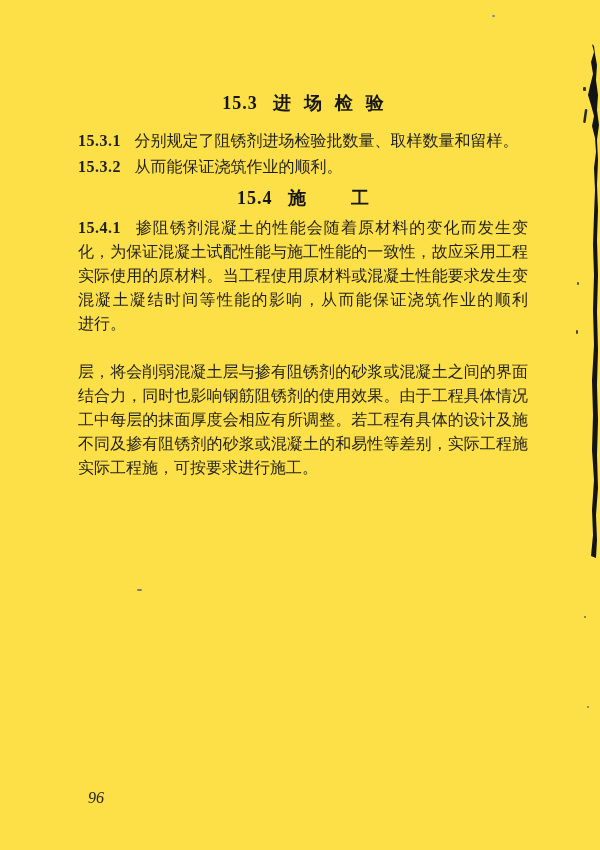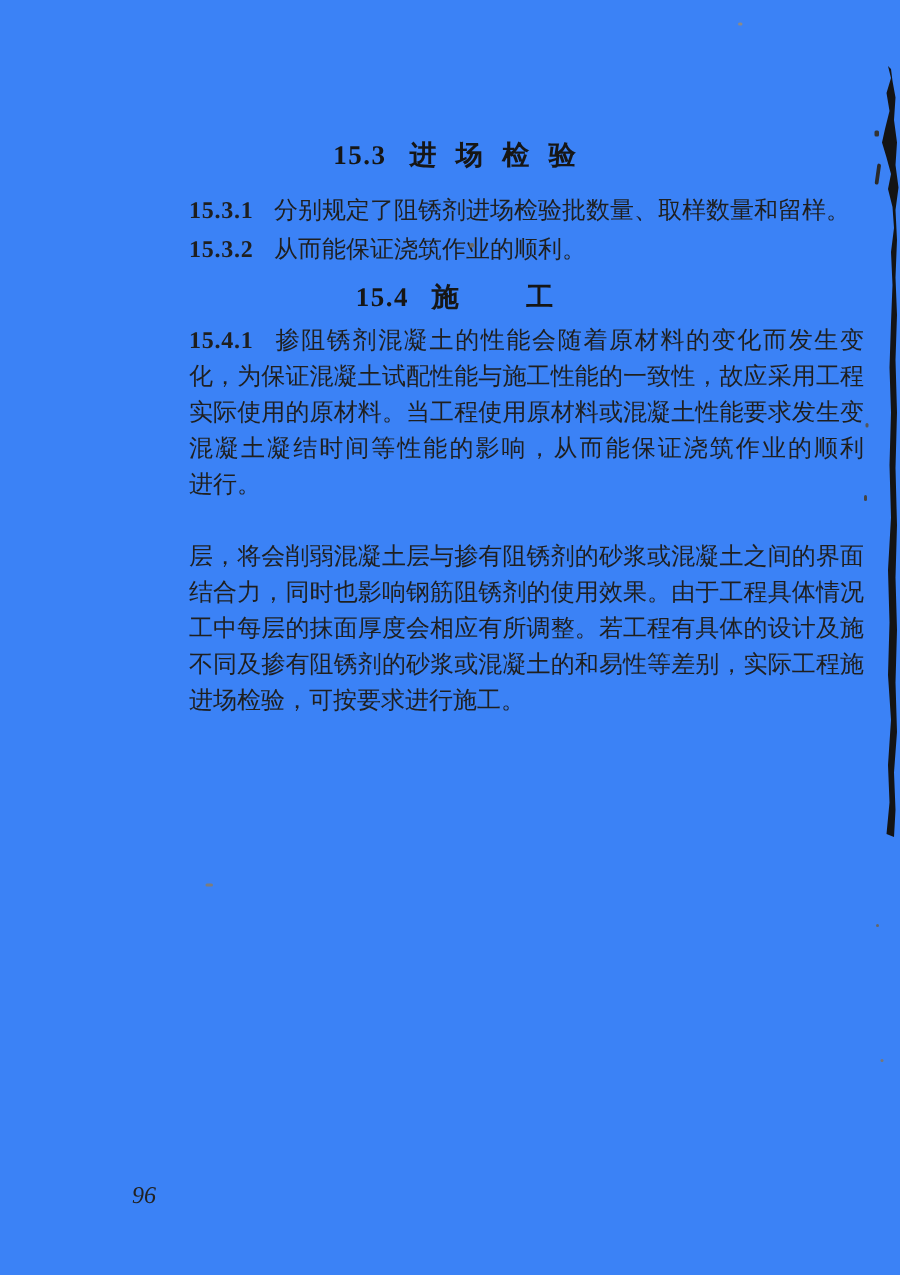--- a/index.html
+++ b/index.html
@@ -2,33 +2,33 @@
 <html><head>
 <meta charset="utf-8">
 <style>
   html,body{margin:0;padding:0;}
   body{
     width:600px;height:850px;position:relative;overflow:hidden;
     background:#ffffff;
     font-family:"Liberation Serif","DejaVu Serif",serif;
     color:#1d1d1d;
   }
-  .page{position:absolute;inset:0;background:#3b82f6;}
+  .page{position:absolute;inset:0;background:#fde047;}
   .heading{
     position:absolute;left:78px;width:450px;
     text-align:center;font-weight:bold;font-size:18px;line-height:22px;
     color:#161616;white-space:nowrap;
   }
   #heading-153{top:92px;}
   #heading-154{top:187px;}
   .h-num{margin-right:0.85em;letter-spacing:1px;}
   .title-ls-sm{letter-spacing:0.72em;margin-right:-0.72em;}
   .title-ls-lg{letter-spacing:2.5em;margin-right:-2.5em;}
 
-  .block{position:absolute;left:78px;width:450px;margin-left:48px;}
+  .block{position:absolute;left:78px;width:450px;}
   #block-153{top:128px;}
   #block-1541{top:216px;}
   #block-1542{top:360px;}
 
   .line{
     font-size:16px;line-height:24px;
     text-align:justify;text-align-last:justify;
     -moz-text-align-last:justify;
     text-justify:inter-character;
     color:#1f1f1f;
@@ -82,21 +82,21 @@
     <div class="line">实际使用的原材料。当工程使用原材料或混凝土性能要求发生变</div>
     <div class="line">混凝土凝结时间等性能的影响，从而能保证浇筑作业的顺利</div>
     <div class="line last">进行。</div>
   </div>
 
   <div class="block" id="block-1542">
     <div class="line">层，将会削弱混凝土层与掺有阻锈剂的砂浆或混凝土之间的界面</div>
     <div class="line">结合力，同时也影响钢筋阻锈剂的使用效果。由于工程具体情况</div>
     <div class="line">工中每层的抹面厚度会相应有所调整。若工程有具体的设计及施</div>
     <div class="line">不同及掺有阻锈剂的砂浆或混凝土的和易性等差别，实际工程施</div>
-    <div class="line last">进场检验，可按要求进行施工。</div>
+    <div class="line last">实际工程施，可按要求进行施工。</div>
   </div>
 
   <div class="page-number">96</div>
 
   <div class="speck" id="speck-1"></div>
   <div class="speck" id="speck-2"></div>
   <div class="speck" id="speck-3"></div>
   <div class="speck" id="speck-4"></div>
   <div class="speck" id="speck-5"></div>
   <div class="speck" id="speck-6"></div>

